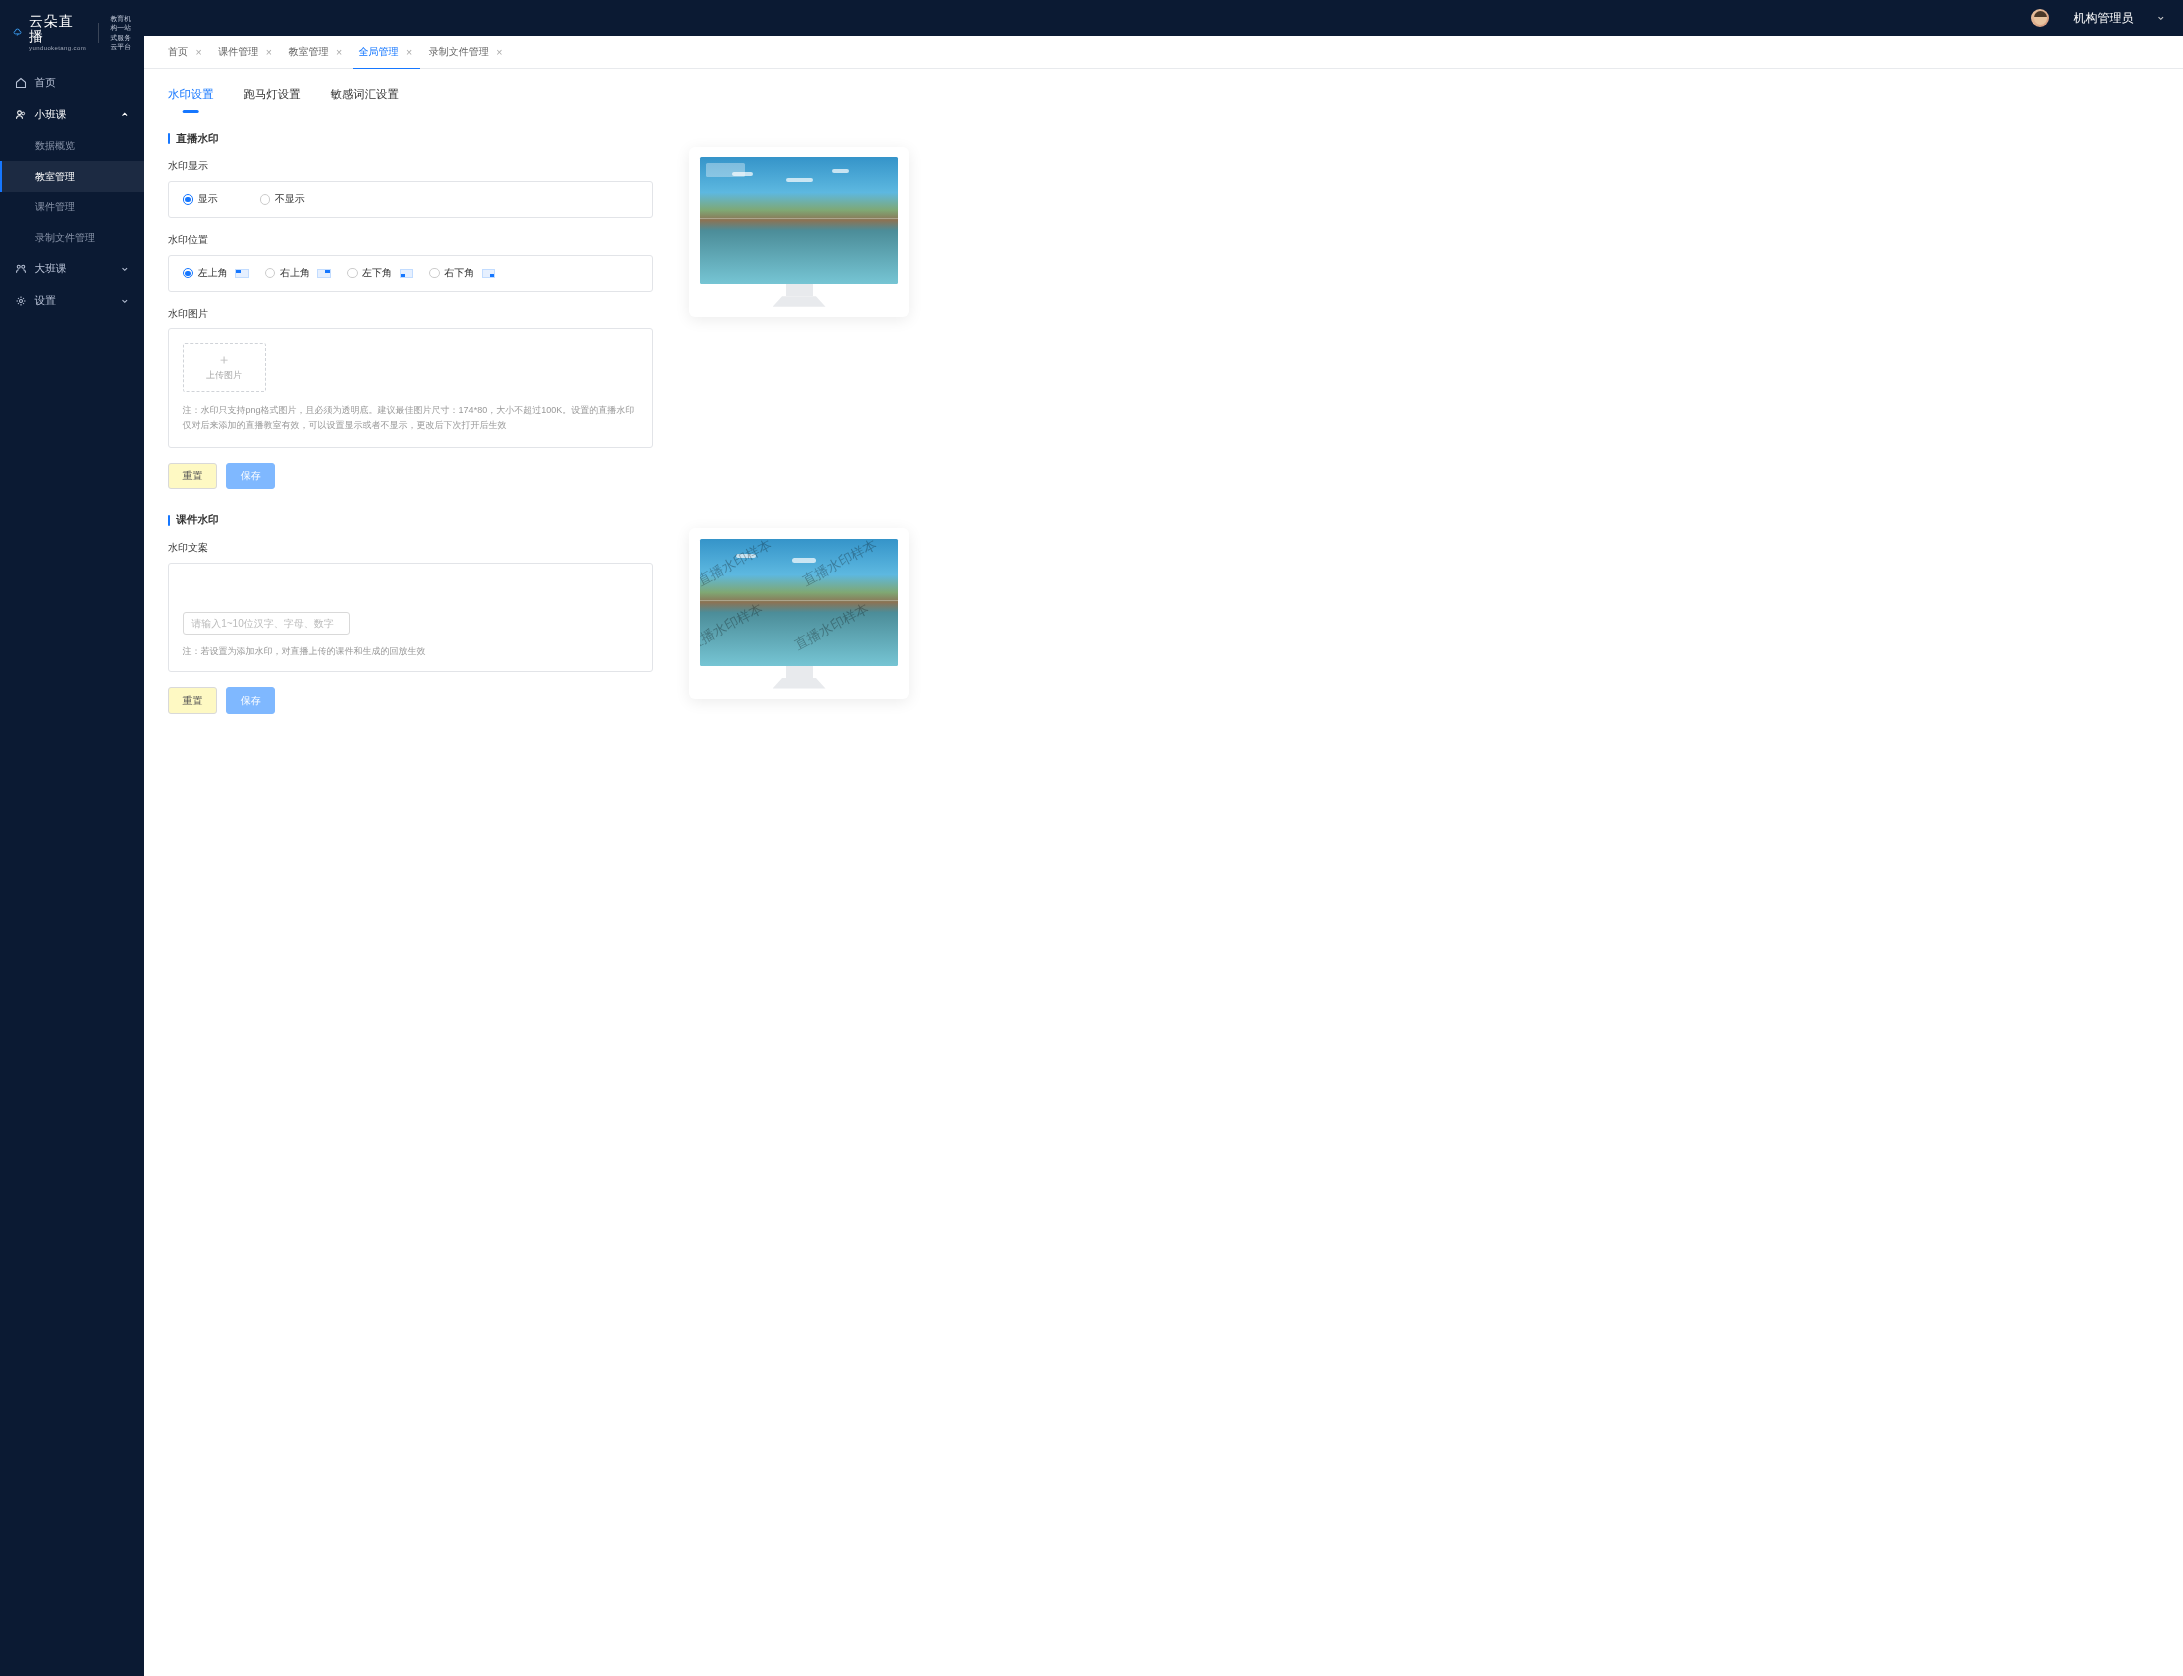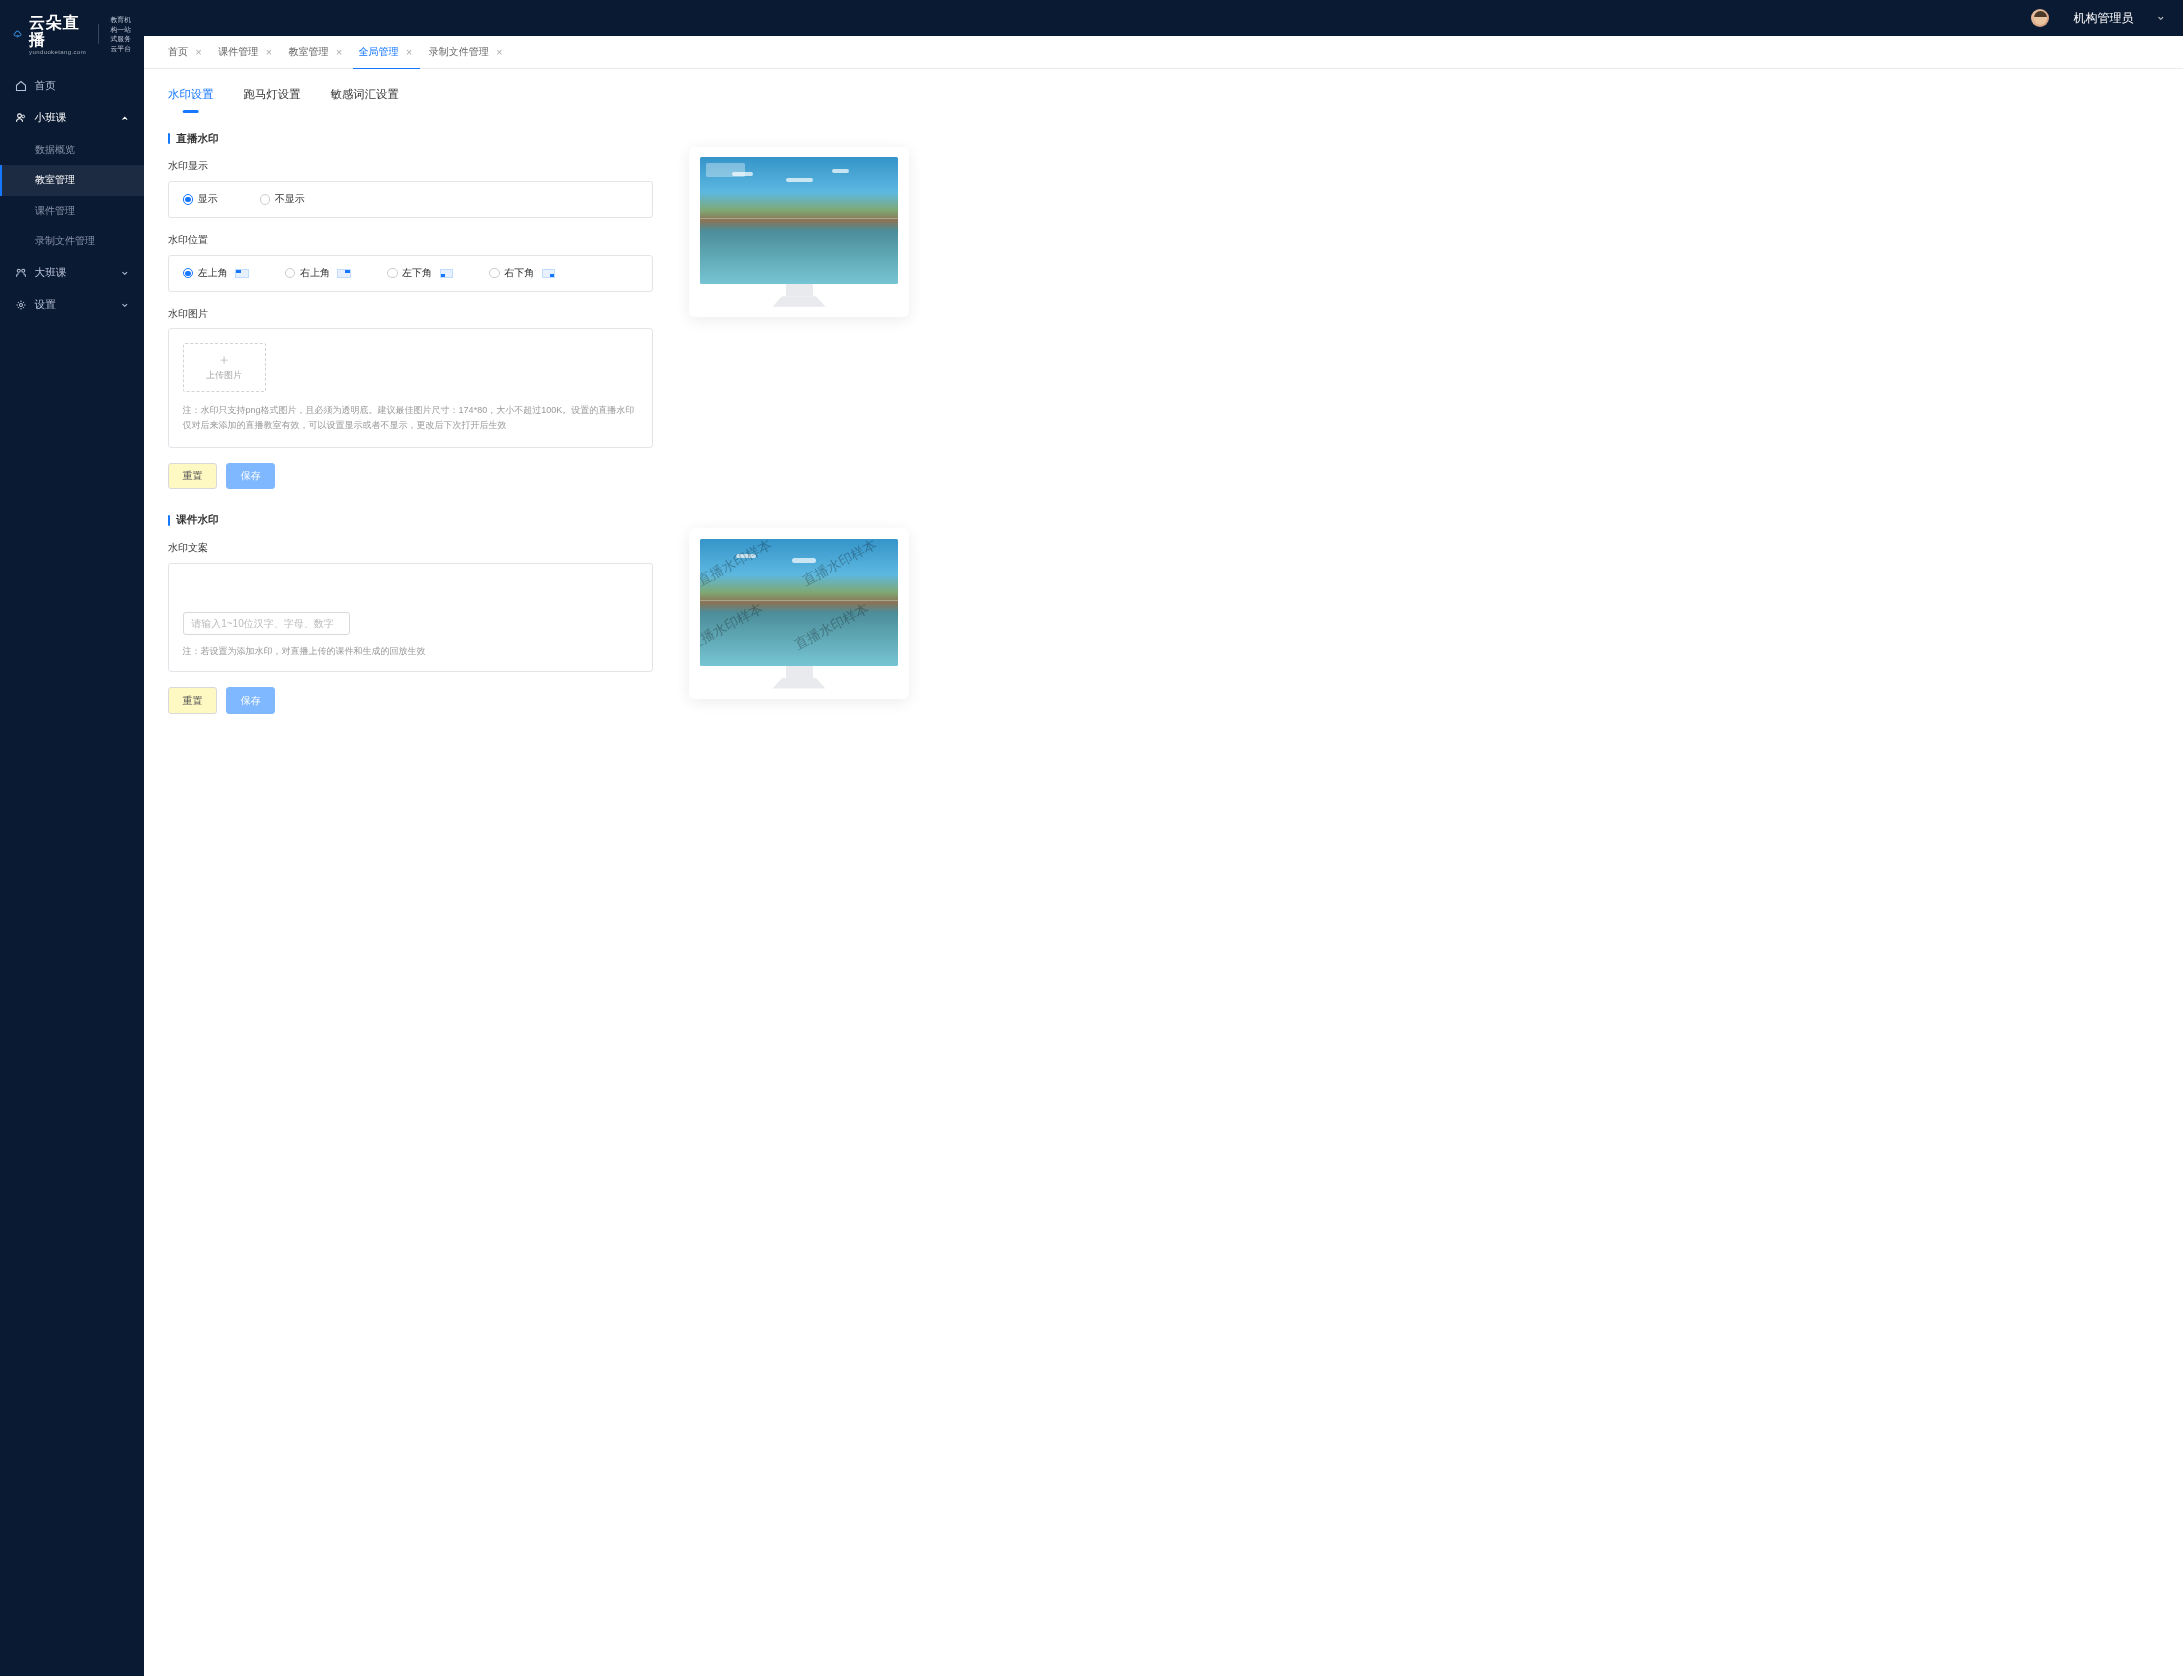--- a/index.html
+++ b/index.html
@@ -5,21 +5,21 @@
     * { margin: 0; padding: 0; box-sizing: border-box; }
     body { font-family: -apple-system, "PingFang SC", "Microsoft YaHei", sans-serif; background: #f5f6fa; color: #333; }
     
     .app { display: flex; height: 100vh; width: 100%; }
     
     
     .sidebar { width: 144px; background: #0b1a33; color: #fff; display: flex; flex-direction: column; flex-shrink: 0; }
     .logo { padding: 13.6px 12px 9px; display: flex; align-items: center; gap: 6px; border-bottom: 0; }
     .logo-icon { width: 21px; height: 21px; }
     .logo-text { display: flex; flex-direction: column; line-height: 1.1; }
-    .logo-title { font-size: 16px; font-weight: 700; letter-spacing: 0.8px; }
+    .logo-title { font-size: 14px; font-weight: 400; letter-spacing: 0.8px; }
     .logo-sub { font-size: 6px; color: #a0a8b8; letter-spacing: 0.4px; }
     .logo-divider { width: 0.8px; height: 20px; background: #3a4558; margin: 0 6px; }
     .logo-slogan { font-size: 6.8px; color: #c0c8d8; line-height: 1.4; }
     
     .nav { padding-top: 6px; }
     .nav-item { display: flex; align-items: center; padding: 9px 15px; color: #b8c2d6; font-size: 10.6px; cursor: pointer; gap: 7.6px; }
     .nav-item.expanded { color: #fff; }
     .nav-chevron { margin-left: auto; }
     .nav-sub { padding-left: 35px; }
     .nav-sub-item { padding: 8.3px 15px 8.3px 0; color: #8893a8; font-size: 10px; cursor: pointer; }
@@ -51,21 +51,21 @@
     .section-left { flex: 1; min-width: 0; max-width: 485px; }
     .section-right { width: 227px; flex-shrink: 0; padding-top: 15px; }
     
     .section-title { display: flex; align-items: center; gap: 6px; font-size: 10.6px; font-weight: 600; color: #333; margin-bottom: 13.6px; text-align: right; }
     .section-title::before { content: ""; width: 2.3px; height: 10.6px; background: #1677ff; border-radius: 1.5px; }
     
     .field-label { font-size: 10px; color: #333; margin-bottom: 7.6px; }
     .field-block { margin-bottom: 15px; }
     
     .radio-row { border: 0.8px solid #e2e4e8; border-radius: 3px; padding: 10.6px 13.6px; display: flex; gap: 42px; flex-wrap: wrap; }
-    .radio-row.compact { gap: 36px; }
+    .radio-row.compact { gap: 16px; }
     .radio-item { display: flex; align-items: center; gap: 4.5px; font-size: 10px; color: #333; cursor: pointer; }
     .radio { width: 10.6px; height: 10.6px; border: 1.1px solid #ccc; border-radius: 50%; display: inline-flex; align-items: center; justify-content: center; }
     .radio.checked { border-color: #1677ff; }
     .radio.checked::after { content: ""; width: 5.3px; height: 5.3px; background: #1677ff; border-radius: 50%; }
     .corner-badge { width: 13.6px; height: 9px; background: #e6f0ff; border: 0.8px solid #c2dcff; display: inline-block; margin-left: 3px; position: relative; }
     .corner-badge::after { content: ""; position: absolute; width: 4.5px; height: 3px; background: #1677ff; }
     .corner-badge.tl::after { top: 0; left: 0; }
     .corner-badge.tr::after { top: 0; right: 0; }
     .corner-badge.bl::after { bottom: 0; left: 0; }
     .corner-badge.br::after { bottom: 0; right: 0; }

